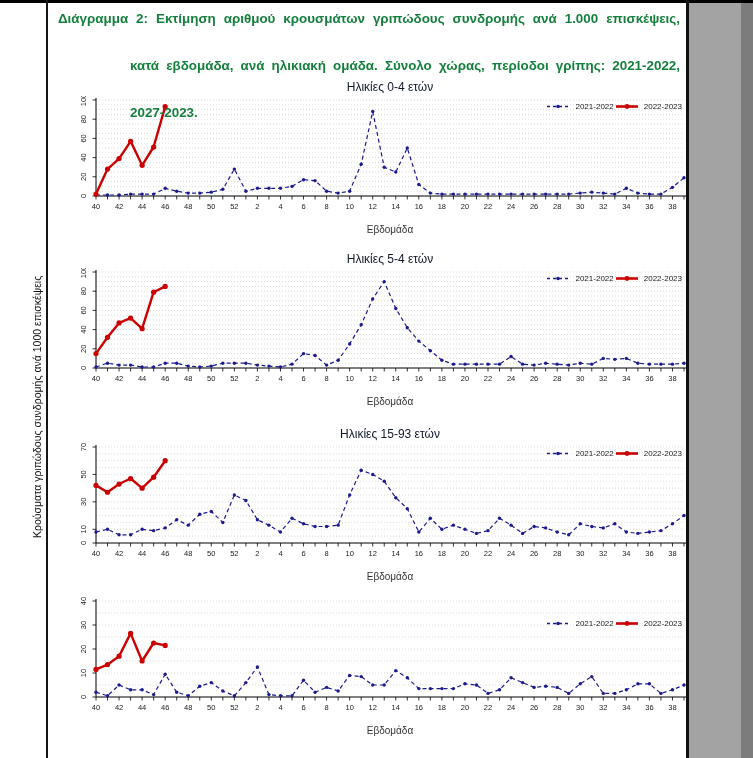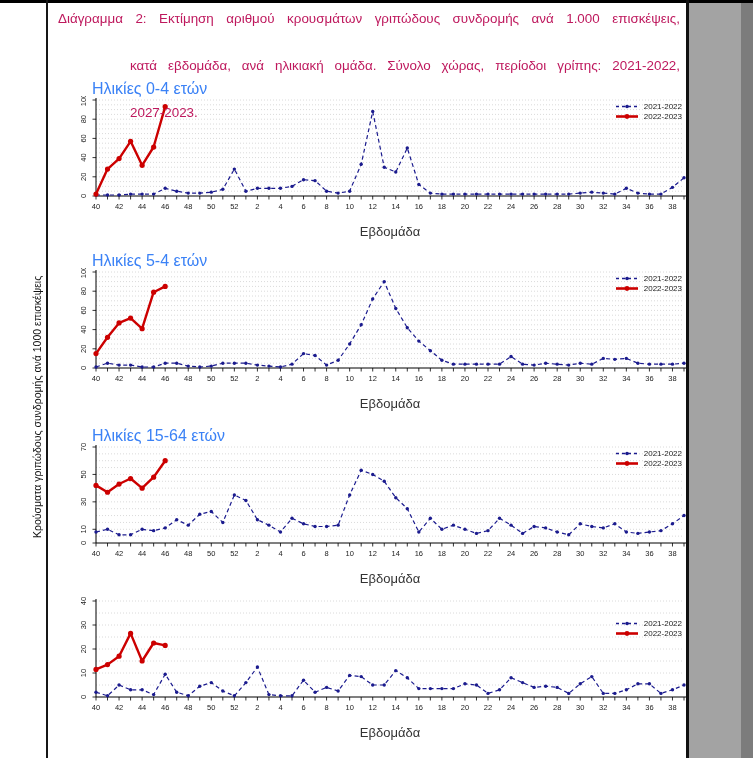--- a/index.html
+++ b/index.html
@@ -6,32 +6,32 @@
   body{
     width:753px;height:758px;background:#fff;position:relative;overflow:hidden;
     font-family:"Liberation Sans",sans-serif;
   }
   .frame-top{position:absolute;left:0;top:0;width:753px;height:3px;background:#000;z-index:6;}
   .frame-left{position:absolute;left:46px;top:0;width:2px;height:758px;background:#161616;z-index:6;}
   .frame-right{position:absolute;left:686px;top:0;width:3px;height:758px;background:#101010;z-index:6;}
   .gray-strip{position:absolute;left:689px;top:0;width:64px;height:758px;background:#a3a3a3;z-index:5;}
   .gray-strip-dark{position:absolute;left:741px;top:0;width:12px;height:758px;background:#7c7c7c;z-index:5;}
 
-  .doc-title{position:absolute;left:58px;top:9px;width:622px;font-weight:normal;
-    font-size:13.4px;line-height:19px;color:#be185d;z-index:2;}
+  .doc-title{position:absolute;left:58px;top:9px;width:622px;font-weight:bold;
+    font-size:13.4px;line-height:19px;color:#15803d;z-index:2;}
   .t-just{text-align:justify;text-align-last:justify;}
   .t-indent{margin-left:72px;margin-top:28px;}
 
   .chart-block{position:absolute;left:60px;width:628px;z-index:1;}
-  .chart-title{width:628px;padding-left:32px;box-sizing:border-box;
-    font-size:16px;color:#3b82f6;height:16px;}
+  .chart-title{width:628px;padding-left:32px;box-sizing:border-box;text-align:center;
+    font-size:12px;color:#0f172a;height:16px;}
   .chart-svg{display:block;}
   .chart-xlabel{width:628px;padding-left:32px;box-sizing:border-box;text-align:center;
-    font-size:13px;color:#333;margin-top:2px;}
-  .legend{position:absolute;top:22px;right:6px;display:flex;flex-direction:column;gap:1px;}
+    font-size:10px;color:#333;margin-top:2px;}
+  .legend{position:absolute;top:22px;right:6px;display:flex;flex-direction:row;gap:1px;}
   .legend-row{display:flex;align-items:center;gap:5px;}
   .legend-label{font-size:8px;color:#222;}
 
   .ylabel-shared{position:absolute;left:30px;top:232px;height:350px;width:14px;
     display:flex;align-items:center;justify-content:center;
     writing-mode:vertical-rl;transform:rotate(180deg);
     font-size:10.5px;color:#111;z-index:2;}
   svg text{font-family:"Liberation Sans",sans-serif;}
 </style>
 </head>
@@ -437,21 +437,21 @@
       <circle cx="59.05882352941177" cy="54.88" r="2.6" fill="#cc0000"></circle>
       <circle cx="70.58823529411765" cy="50.08" r="2.6" fill="#cc0000"></circle>
       <circle cx="82.11764705882354" cy="60.64" r="2.6" fill="#cc0000"></circle>
       <circle cx="93.64705882352942" cy="24.159999999999997" r="2.6" fill="#cc0000"></circle>
       <circle cx="105.17647058823529" cy="18.400000000000006" r="2.6" fill="#cc0000"></circle>
     </svg>
   <div class="chart-xlabel">Εβδομάδα</div>
 </div>
 
 <div class="chart-block" style="top:427px">
-  <div class="chart-title">Ηλικίες 15-64 ετών</div>
+  <div class="chart-title">Ηλικίες 15-93 ετών</div>
   <div class="legend">
     <div class="legend-row">
       <svg class="legend-sym" width="24" height="9">
           <line x1="1" y1="4.5" x2="23" y2="4.5" stroke-width="1.3" stroke-dasharray="3 3" stroke="#1b1b8e"></line>
           <circle cx="12" cy="4.5" r="1.8" fill="#1b1b8e"></circle>
         </svg>
       <span class="legend-label">2021-2022</span>
     </div>
     <div class="legend-row">
       <svg class="legend-sym" width="24" height="9">

